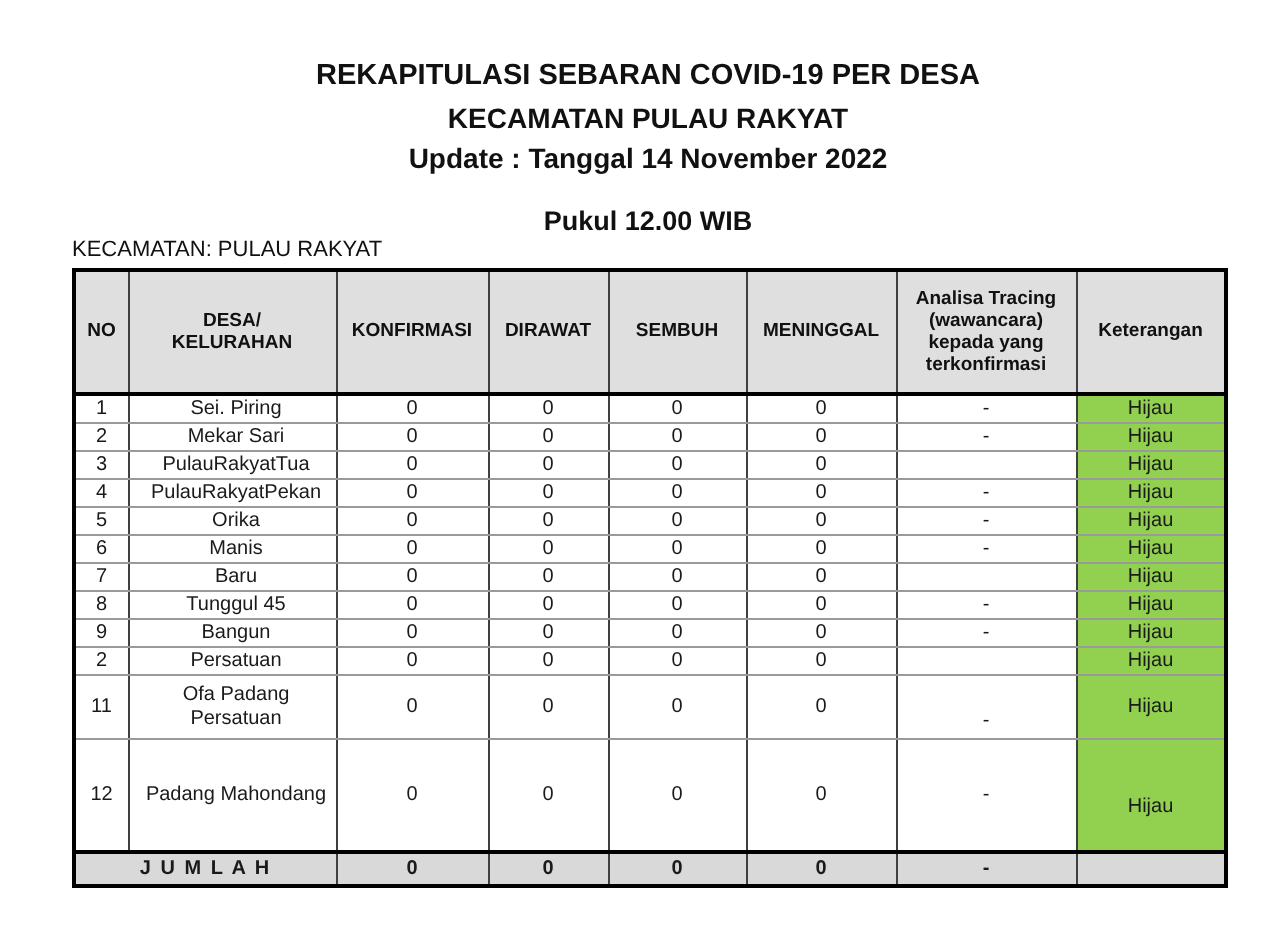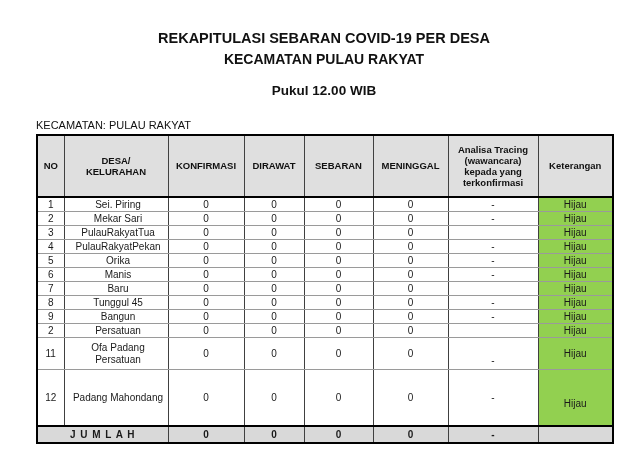--- a/index.html
+++ b/index.html
@@ -52,20 +52,21 @@
   tr.total-row td.total-label{letter-spacing:1px;}
 </style>
 </head>
 <body>
 
 <div class="doc">
 
   <div class="title-block">
     <div class="t1">REKAPITULASI SEBARAN COVID-19 PER DESA</div>
     <div class="t2">KECAMATAN PULAU RAKYAT</div>
+    <div class="t3">Update : Tanggal 14 November 2022</div>
     <div class="t4">Pukul 12.00 WIB</div>
   </div>
 
   <div class="section-label">KECAMATAN: PULAU RAKYAT</div>
 
   <table class="covid">
     <colgroup>
       <col style="width:27px">
         <col style="width:104px">
         <col style="width:76px">
@@ -75,21 +76,21 @@
       <col style="width:90px">
         <col style="width:75px">
     </colgroup>
     <thead>
       <tr id="header-row">
           <th>NO</th>
           <th>DESA/
 KELURAHAN</th>
           <th>KONFIRMASI</th>
           <th>DIRAWAT</th>
-          <th>SEBARAN</th>
+          <th>SEMBUH</th>
           <th>MENINGGAL</th>
           <th>Analisa Tracing (wawancara) kepada yang terkonfirmasi</th>
           <th>Keterangan</th>
         </tr>
     </thead>
     <tbody id="table-body">
         <tr class="h15">
           <td>1</td>
           <td class="c-name">Sei. Piring</td>
           <td>0</td>

